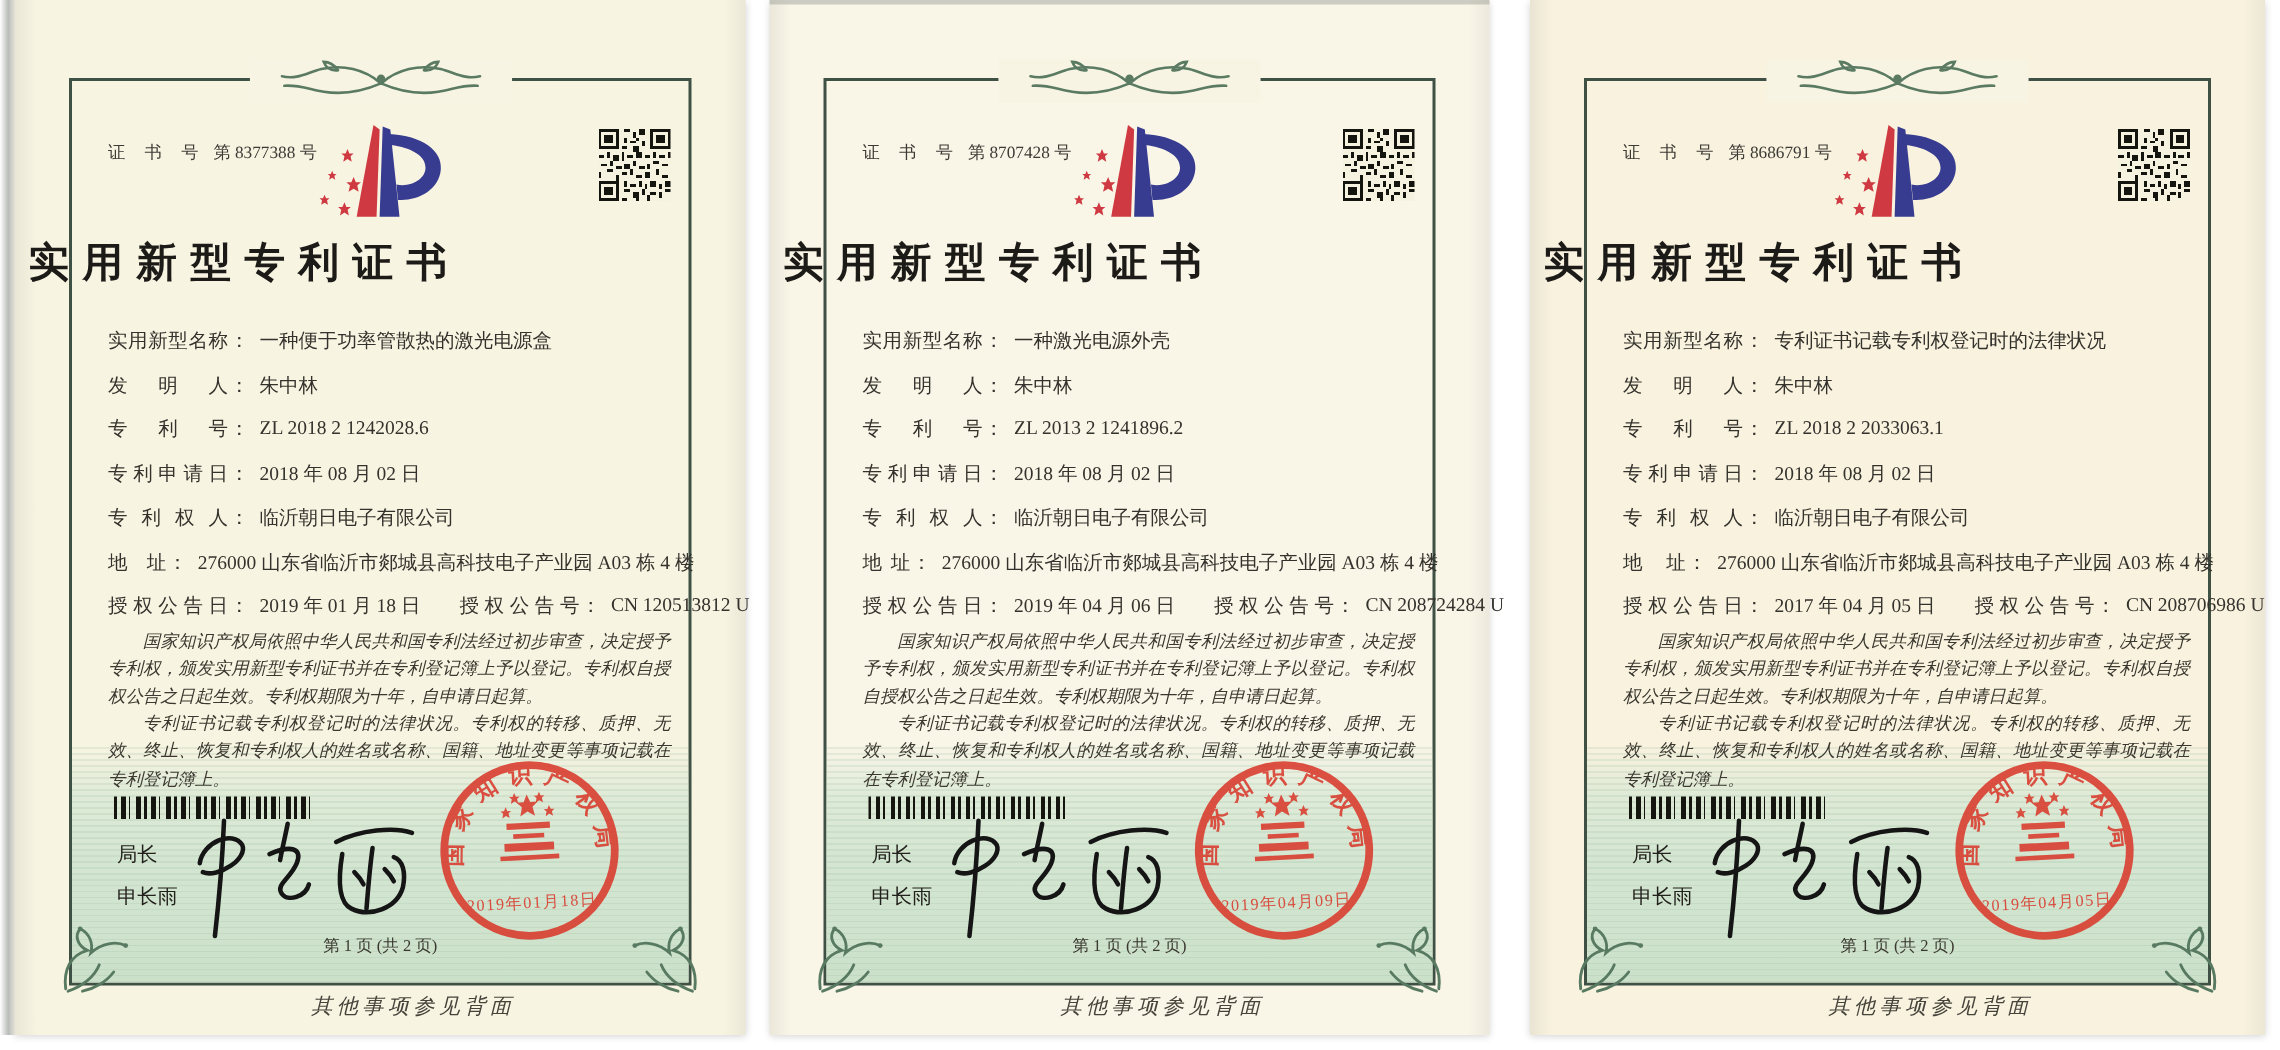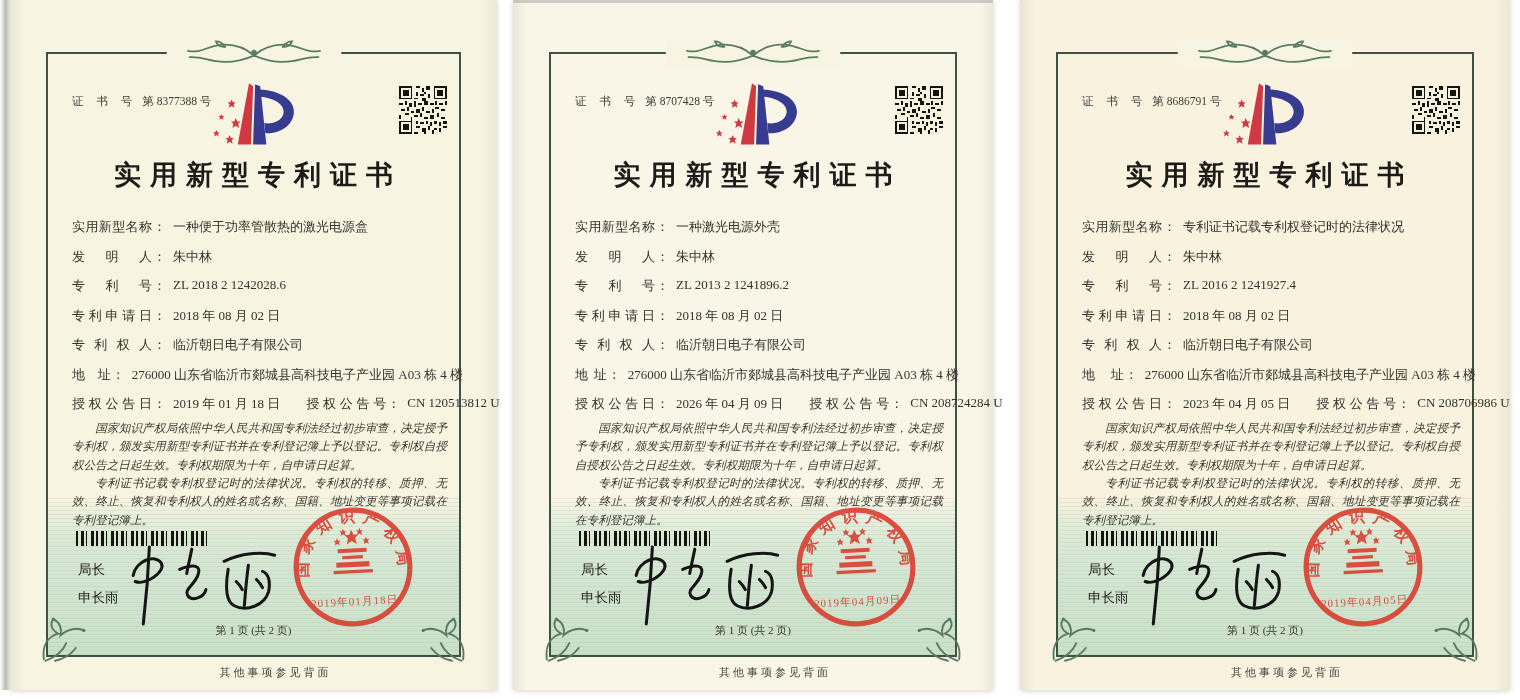--- a/index.html
+++ b/index.html
@@ -30,21 +30,21 @@
   }
   .orn { position:absolute; top:-18px; left:50%; transform:translateX(-50%); width:175px; height:36px; }
   .fl { position:absolute; width:48px; height:48px; }
   .fl.bl { left:-9px; bottom:-9px; }
   .fl.br { right:-9px; bottom:-9px; transform:scaleX(-1); }
 
   .certno { position:absolute; left:62px; top:94px; font-size:11.5px; color:#3c3a35; white-space:nowrap; }
   .certno .cl { letter-spacing:5px; margin-right:5px; }
   .logo { position:absolute; left:188px; top:78px; width:102px; height:84px; }
   .qr { position:absolute; right:50px; top:86px; width:48px; height:48px; }
-  .title { position:absolute; left:0; right:0; top:157px; text-align:center; font-size:27px; font-weight:700;
+  .title { position:absolute; left:0; right:0; top:157px; font-size:27px; font-weight:700;
     letter-spacing:9px; text-indent:9px; color:#1d1b18; }
 
   .fields { position:absolute; left:62px; right:34px; top:218px; font-size:13px; color:#34322c; }
   .frow { height:29.5px; display:flex; align-items:flex-start; white-space:nowrap; }
   .fpair { display:flex; }
   .fpair2 { margin-left:26px; }
   .flabel { display:inline-block; width:80px; text-align:justify; text-align-last:justify; }
   .fcolon { margin-left:1px; }
   .fval { padding-left:7px; }
 
@@ -56,22 +56,22 @@
     background:repeating-linear-gradient(90deg,#15150f 0 2px,transparent 2px 5px,#15150f 5px 8px,transparent 8px 10px,#15150f 10px 11px,transparent 11px 15px,#15150f 15px 18px,transparent 18px 20px);
   }
   .director { position:absolute; left:68px; top:556px; font-family:"Liberation Sans","DejaVu Sans",sans-serif;
     font-weight:400; font-size:13.5px; line-height:2.05; color:#23211d; }
   .sig { position:absolute; left:106px; top:535px; width:192px; height:96px; }
   .seal { position:absolute; left:281px; top:505px; width:124px; height:124px; transform:rotate(-3deg); }
   .sealring { font-size:15px; letter-spacing:7px; font-weight:700; }
   .sealdate { font-size:10.5px; letter-spacing:1px; }
 
   .pagenum { position:absolute; left:0; right:0; bottom:52px; text-align:center; font-size:11px; color:#3a382f; }
-  .footnote { position:absolute; left:0; right:0; bottom:10px; text-align:center; font-size:11px;
-    letter-spacing:3px; color:#45433a;margin-left:44px; }
+  .footnote { position:absolute; left:0; right:0; bottom:10px; text-align:center; font-size:14px;
+    letter-spacing:3px; font-style:italic; color:#45433a;margin-left:44px; }
   .defs-hidden { position:absolute; width:0; height:0; overflow:hidden; }
 </style>
 </head>
 <body>
 
 <svg class="defs-hidden" aria-hidden="true">
   <defs>
     <path id="st" d="M0,-10 2.939,-3.09 9.511,-3.09 4.755,1.18 6.572,9.51 0,5.28 -6.572,9.51 -4.755,1.18 -9.511,-3.09 -2.939,-3.09 Z"></path>
     <g id="topOrn">
       <rect x="0" y="0" width="220" height="36" fill="#f8f4e3"></rect>
@@ -281,21 +281,21 @@
         </div>
       <div class="frow">
           <span class="flabel">地址</span>
           <span class="fcolon">：</span>
           <span class="fval">276000 山东省临沂市郯城县高科技电子产业园 A03 栋 4 楼</span>
         </div>
       <div class="frow">
         <span class="fpair">
             <span class="flabel">授权公告日</span>
             <span class="fcolon">：</span>
-            <span class="fval">2026 年 04 月 09 日</span>
+            <span class="fval">2019 年 04 月 06 日</span>
           </span>
         <span class="fpair fpair2">
             <span class="flabel">授权公告号</span>
             <span class="fcolon">：</span>
             <span class="fval">CN 208724284 U</span>
           </span>
       </div>
     </div>
     <div class="legal">
       <p>国家知识产权局依照中华人民共和国专利法经过初步审查，决定授予专利权，颁发实用新型专利证书并在专利登记簿上予以登记。专利权自授权公告之日起生效。专利权期限为十年，自申请日起算。</p>
@@ -351,42 +351,42 @@
           <span class="fval">专利证书记载专利权登记时的法律状况</span>
         </div>
       <div class="frow">
           <span class="flabel">发明人</span>
           <span class="fcolon">：</span>
           <span class="fval">朱中林</span>
         </div>
       <div class="frow">
           <span class="flabel">专利号</span>
           <span class="fcolon">：</span>
-          <span class="fval">ZL 2016 2 1241927.4</span>
+          <span class="fval">ZL 2018 2 2033063.1</span>
         </div>
       <div class="frow">
           <span class="flabel">专利申请日</span>
           <span class="fcolon">：</span>
           <span class="fval">2018 年 08 月 02 日</span>
         </div>
       <div class="frow">
           <span class="flabel">专利权人</span>
           <span class="fcolon">：</span>
           <span class="fval">临沂朝日电子有限公司</span>
         </div>
       <div class="frow">
           <span class="flabel">地址</span>
           <span class="fcolon">：</span>
           <span class="fval">276000 山东省临沂市郯城县高科技电子产业园 A03 栋 4 楼</span>
         </div>
       <div class="frow">
         <span class="fpair">
             <span class="flabel">授权公告日</span>
             <span class="fcolon">：</span>
-            <span class="fval">2023 年 04 月 05 日</span>
+            <span class="fval">2017 年 04 月 05 日</span>
           </span>
         <span class="fpair fpair2">
             <span class="flabel">授权公告号</span>
             <span class="fcolon">：</span>
             <span class="fval">CN 208706986 U</span>
           </span>
       </div>
     </div>
     <div class="legal">
       <p>国家知识产权局依照中华人民共和国专利法经过初步审查，决定授予专利权，颁发实用新型专利证书并在专利登记簿上予以登记。专利权自授权公告之日起生效。专利权期限为十年，自申请日起算。</p>

